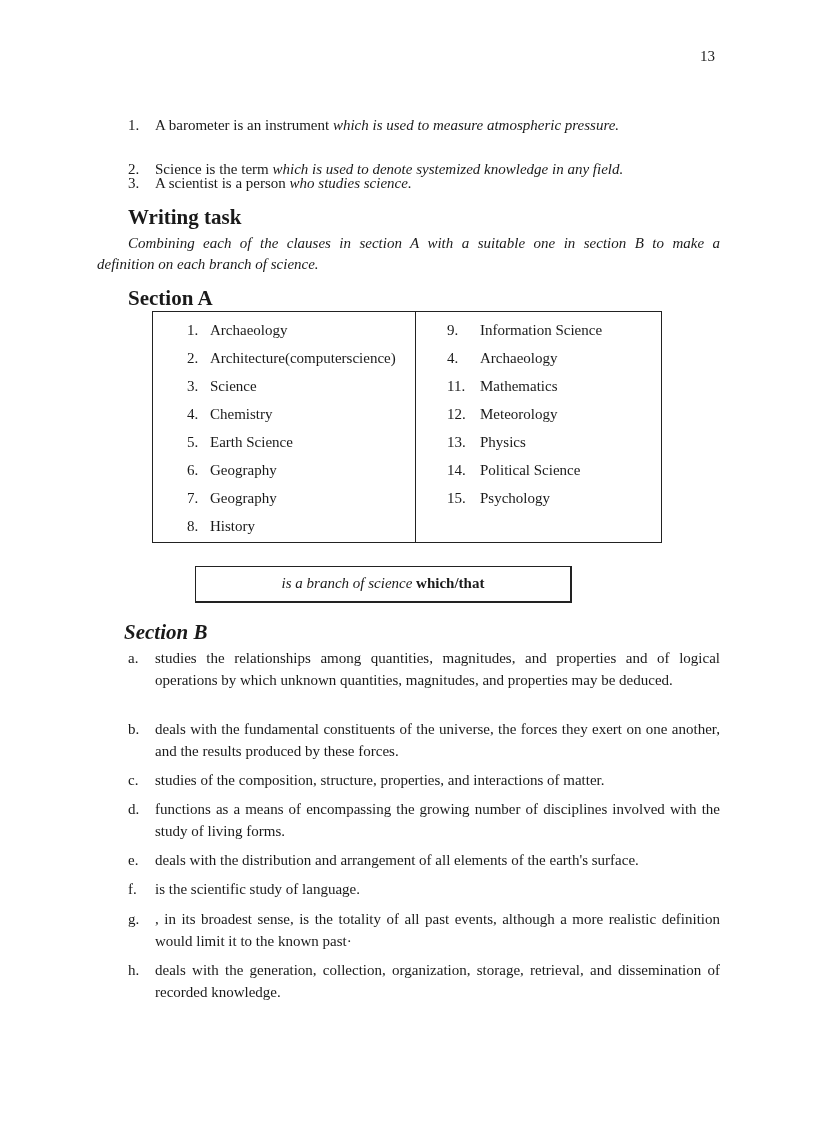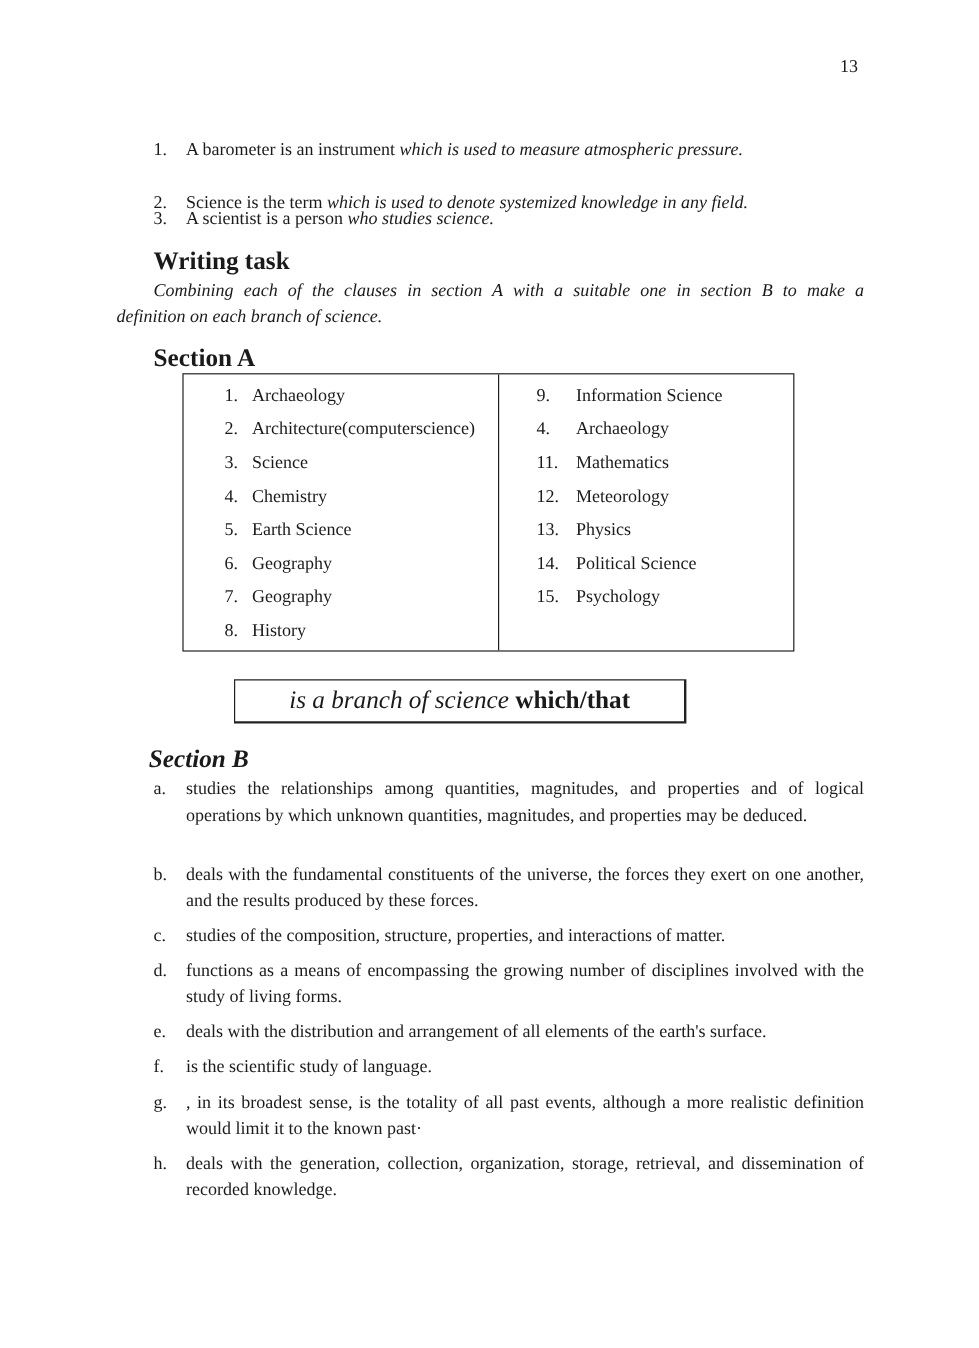--- a/index.html
+++ b/index.html
@@ -19,21 +19,21 @@
     border:1px solid #222; box-sizing:border-box; display:flex;
   }
   .table-a .col { position:relative; height:100%; box-sizing:border-box; }
   .table-a .col.left { width:263px; border-right:1px solid #222; }
   .table-a .col.right { flex:1; }
   .table-a .item { position:absolute; white-space:nowrap; font-size:15px; }
   .table-a .item .n { display:inline-block; }
   .connector {
     position:absolute; left:195px; top:566px; width:377px; height:37px;
     border:2px solid #222; border-top-width:1px; border-left-width:1px;
-    box-sizing:border-box; text-align:center; line-height:32px; font-size:21px;
+    box-sizing:border-box; text-align:center; line-height:32px; font-size:15px;
   }
   .connector i { font-style:italic; }
   .connector b { font-weight:bold; }
   .def { position:absolute; left:128px; width:592px; font-size:15px; line-height:21.5px; }
   .def .lbl { position:absolute; left:0; top:0; }
   .def .txt { margin-left:27px; text-align:justify; display:block; }
 </style>
 </head>
 <body>
 

